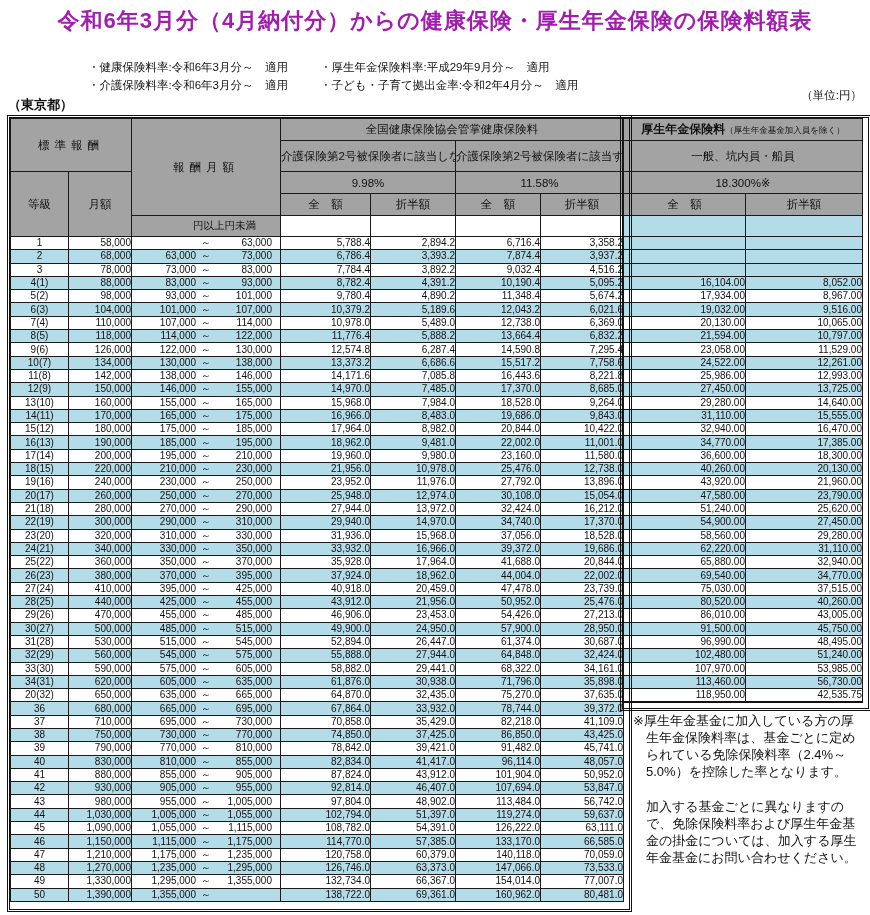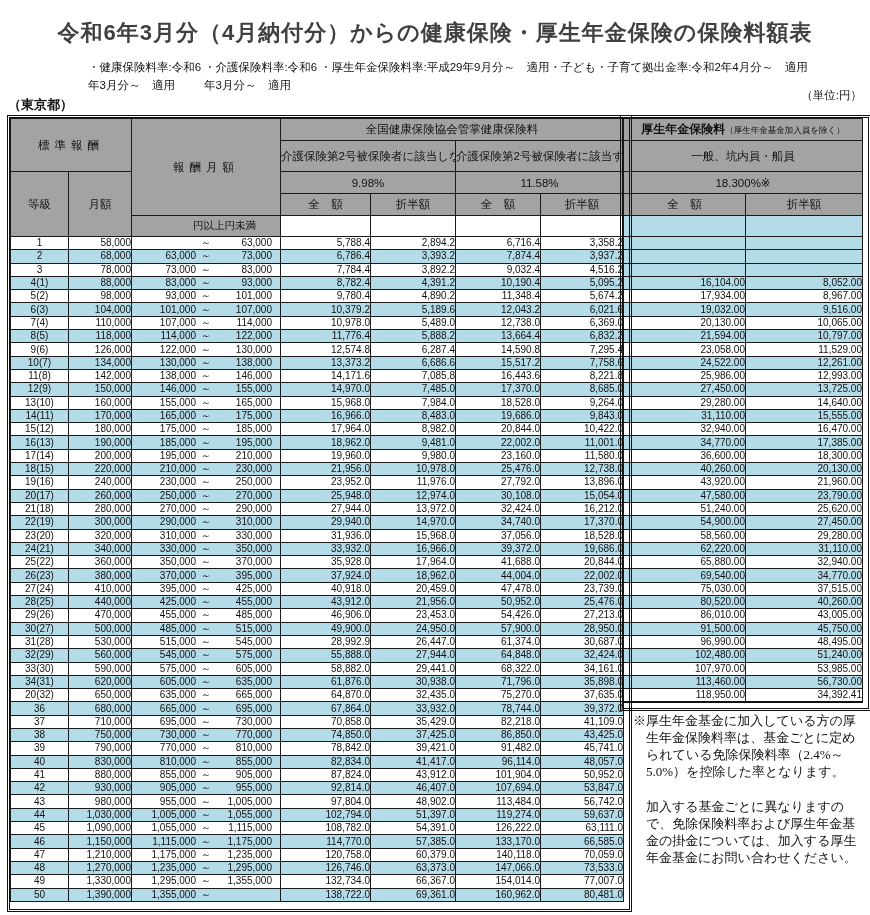--- a/index.html
+++ b/index.html
@@ -1,21 +1,21 @@
 <!DOCTYPE html>
 <html><head>
 <meta charset="utf-8">
 <style>
   html,body{margin:0;padding:0;background:#fff;}
   .page{position:relative;width:870px;height:915px;background:#fff;overflow:hidden;
         font-family:"Liberation Sans","DejaVu Sans",sans-serif;color:#111;}
-  .title{position:absolute;top:18px;left:0;width:100%;text-align:center;
-         font-size:22px;font-weight:bold;color:#404040;letter-spacing:1px;}
+  .title{position:absolute;top:6px;left:0;width:100%;text-align:center;
+         font-size:22px;font-weight:bold;color:#a21caf;letter-spacing:1px;}
   .bullets{position:absolute;left:88px;top:58px;display:flex;font-size:11.5px;line-height:1.6;}
-  .bcol{display:flex;flex-direction:row;}
+  .bcol{display:flex;flex-direction:column;}
   .bcol.c1{width:232px;}
   .pref{position:absolute;left:8px;top:96px;font-size:13px;font-weight:bold;}
   .unit{position:absolute;right:8px;top:88px;font-size:11.5px;}
 
   table.ptable{position:absolute;left:10px;top:118px;width:852px;
                border-collapse:collapse;table-layout:fixed;}
   .ptable th,.ptable td{border:1px solid #1a1a1a;padding:0;overflow:hidden;
                white-space:nowrap;vertical-align:middle;}
   .ptable thead th{font-weight:normal;text-align:center;font-size:11.5px;background:#a3a3a3;}
   tr.h1{height:22px;} tr.h2{height:31px;} tr.h3{height:22px;} tr.h4{height:22px;} tr.h5{height:21px;}
@@ -36,21 +36,21 @@
   td.p-blank{background:#b4dce8;}
   .bt-h{border-top-style:hidden;}
   .bb-h{border-bottom-style:hidden;}
   td.p-end{border-bottom:2px solid #111;}
 
   .frame{position:absolute;border:3px double #111;pointer-events:none;}
   .main-frame{left:7px;top:115px;width:619px;height:791px;}
   .pension-frame{left:620px;top:115px;width:245px;height:590px;}
 
   .footnote{position:absolute;left:633px;top:712px;width:230px;
-            font-size:13px;line-height:1.32;font-family:Liberation Serif, serif;}
+            font-size:13px;line-height:1.32;}
   .footnote p{margin:0 0 17px 0;padding-left:1em;}
   .footnote p.fn1{text-indent:-1em;}
 </style>
 </head>
 <body>
 
 <div class="page">
 
   <div class="title">令和6年3月分（4月納付分）からの健康保険・厚生年金保険の保険料額表</div>
 
@@ -450,21 +450,21 @@
           <td class="c-num">24,950.0</td>
           <td class="c-num">57,900.0</td>
           <td class="c-num">28,950.0</td>
           <td class="c-num">91,500.00</td>
           <td class="c-num">45,750.00</td>
         </tr>
         <tr>
           <td class="c-grade">31(28)</td>
           <td class="c-num">530,000</td>
           <td class="c-range"><span class="r-from">515,000</span><span class="r-tilde">～</span><span class="r-to">545,000</span></td>
-          <td class="c-num">28,992.9</td>
+          <td class="c-num">52,894.0</td>
           <td class="c-num">26,447.0</td>
           <td class="c-num">61,374.0</td>
           <td class="c-num">30,687.0</td>
           <td class="c-num">96,990.00</td>
           <td class="c-num">48,495.00</td>
         </tr>
         <tr class="alt">
           <td class="c-grade">32(29)</td>
           <td class="c-num">560,000</td>
           <td class="c-range"><span class="r-from">545,000</span><span class="r-tilde">～</span><span class="r-to">575,000</span></td>
@@ -499,21 +499,21 @@
         </tr>
         <tr>
           <td class="c-grade">20(32)</td>
           <td class="c-num">650,000</td>
           <td class="c-range"><span class="r-from">635,000</span><span class="r-tilde">～</span><span class="r-to">665,000</span></td>
           <td class="c-num">64,870.0</td>
           <td class="c-num">32,435.0</td>
           <td class="c-num">75,270.0</td>
           <td class="c-num">37,635.0</td>
           <td class="c-num p-end">118,950.00</td>
-          <td class="c-num p-end">34,392.41</td>
+          <td class="c-num p-end">42,535.75</td>
         </tr>
         <tr class="alt">
           <td class="c-grade">36</td>
           <td class="c-num">680,000</td>
           <td class="c-range"><span class="r-from">665,000</span><span class="r-tilde">～</span><span class="r-to">695,000</span></td>
           <td class="c-num">67,864.0</td>
           <td class="c-num">33,932.0</td>
           <td class="c-num">78,744.0</td>
           <td class="c-num">39,372.0</td>
         </tr>

